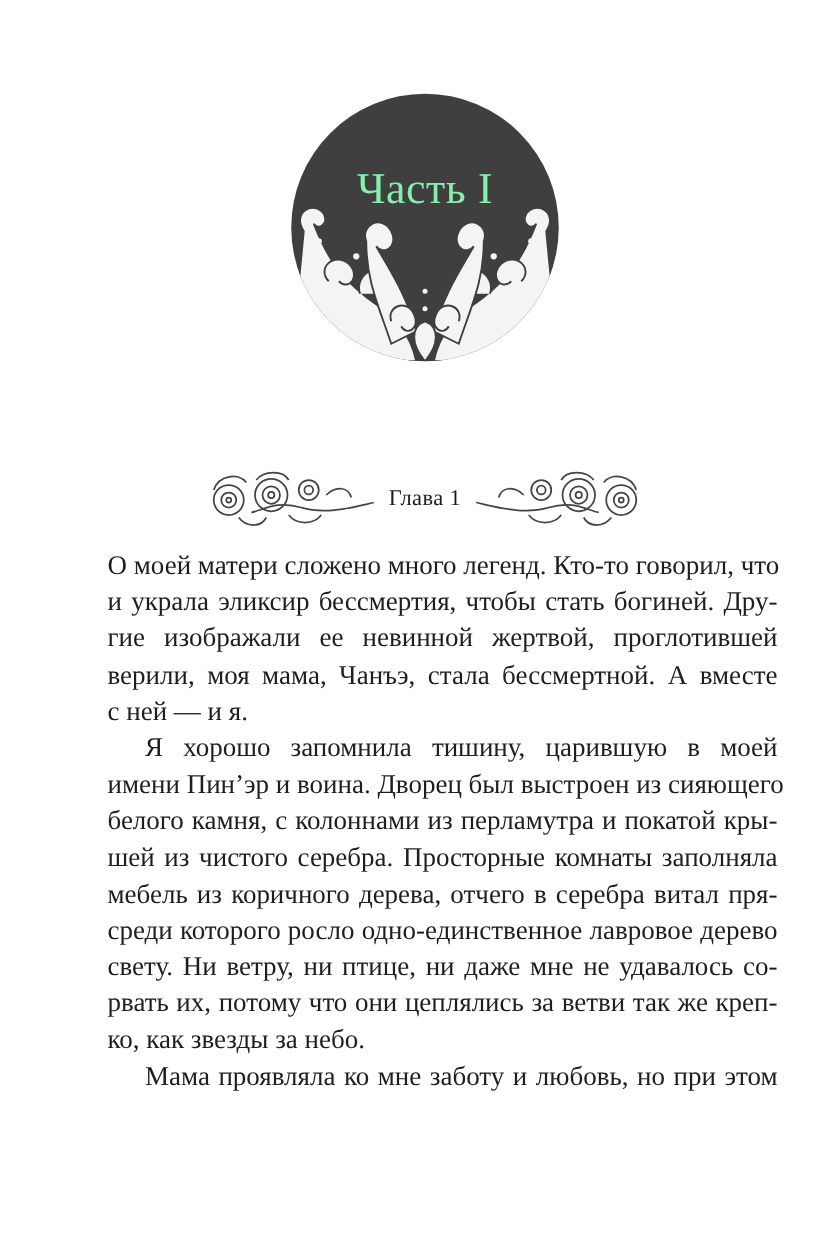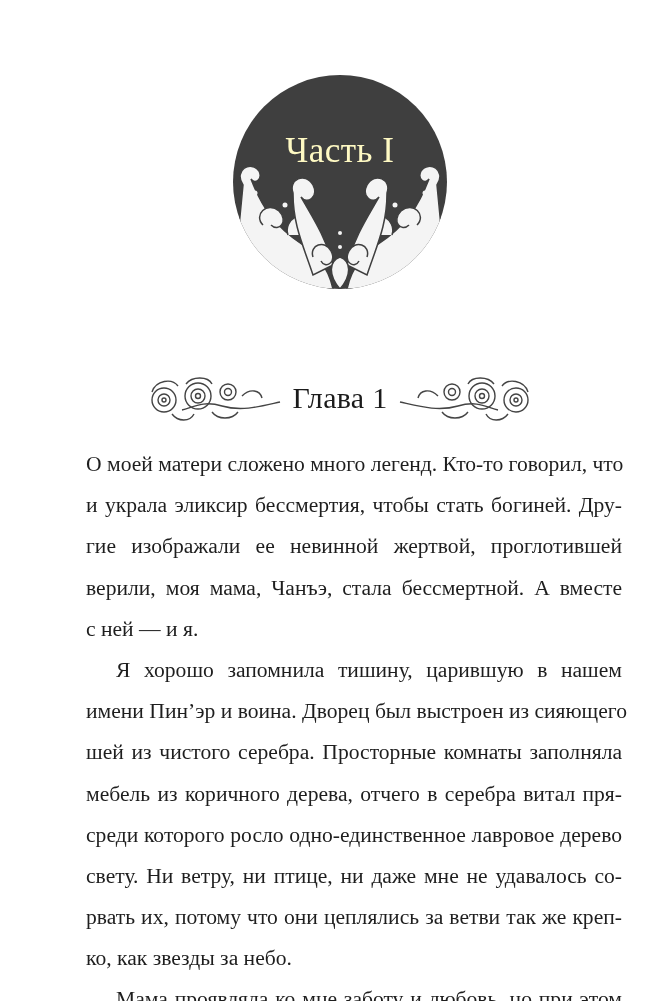--- a/index.html
+++ b/index.html
@@ -6,37 +6,37 @@
     body {
       width: 672px; height: 1001px; background: #ffffff; position: relative; overflow: hidden;
       font-family: "Liberation Serif", "DejaVu Serif", serif; color: #1e1e1e;
     }
     .part-disc {
       position: absolute; left: 233px; top: 75px; width: 214px; height: 214px;
       border-radius: 50%; background: #3f3f3f; overflow: hidden;
     }
     .part-title {
       position: absolute; left: 0; right: 0; top: 56px; text-align: center;
-      color: #fef9c3; font-size: 35px; letter-spacing: 0.5px;
+      color: #86efac; font-size: 35px; letter-spacing: 0.5px;
     }
     .part-ornament { position: absolute; left: 0; top: 0; width: 214px; height: 214px; }
     .chapter-row {
       position: absolute; left: 140px; top: 370px; width: 400px; height: 56px;
       display: flex; align-items: center; justify-content: center;
     }
     .chapter-flourish { width: 140px; height: 52px; flex: none; }
     .chapter-flourish.right { transform: scaleX(-1); }
     .chapter-title {
-      font-size: 30px; color: #1b1b1b; margin: 0 10px; white-space: nowrap; letter-spacing: 0.3px;
+      font-size: 18px; color: #1b1b1b; margin: 0 10px; white-space: nowrap; letter-spacing: 0.3px;
     }
     .body-text {
       position: absolute; left: 86px; top: 438px; width: 536px;
       font-size: 21.6px; line-height: 29.2px; color: #1e1e1e;
     }
-    .line { display: block; white-space: nowrap; text-align: justify; text-align-last: justify; height: 29.2px; margin-top: 12px; }
+    .line { display: block; white-space: nowrap; text-align: justify; text-align-last: justify; height: 29.2px; }
     .line.last { text-align-last: left; }
     .line.indent { padding-left: 30px; }
   </style>
 </head>
 <body>
 
 <div class="part-disc">
   <div class="part-title">Часть I</div>
   <svg class="part-ornament" viewBox="0 0 214 214">
     <g fill="#f4f4f4" stroke="#3f3f3f" stroke-width="1.5">
@@ -108,22 +108,23 @@
     </g>
   </svg>
 </div>
 
 <div class="body-text">
   <span class="line">О моей матери сложено много легенд. Кто-то говорил, что</span>
   <span class="line">и украла эликсир бессмертия, чтобы стать богиней. Дру-</span>
   <span class="line">гие изображали ее невинной жертвой, проглотившей</span>
   <span class="line">верили, моя мама, Чанъэ, стала бессмертной. А вместе</span>
   <span class="line last">с ней — и я.</span>
-  <span class="line indent">Я хорошо запомнила тишину, царившую в нашем</span>
+  <span class="line indent">Я хорошо запомнила тишину, царившую в моей</span>
   <span class="line">имени Пин’эр и воина. Дворец был выстроен из сияющего</span>
+  <span class="line">белого камня, с колоннами из перламутра и покатой кры-</span>
   <span class="line">шей из чистого серебра. Просторные комнаты заполняла</span>
   <span class="line">мебель из коричного дерева, отчего в серебра витал пря-</span>
   <span class="line">среди которого росло одно-единственное лавровое дерево</span>
   <span class="line">свету. Ни ветру, ни птице, ни даже мне не удавалось со-</span>
   <span class="line">рвать их, потому что они цеплялись за ветви так же креп-</span>
   <span class="line last">ко, как звезды за небо.</span>
   <span class="line indent">Мама проявляла ко мне заботу и любовь, но при этом</span>
 
 </div>
 

